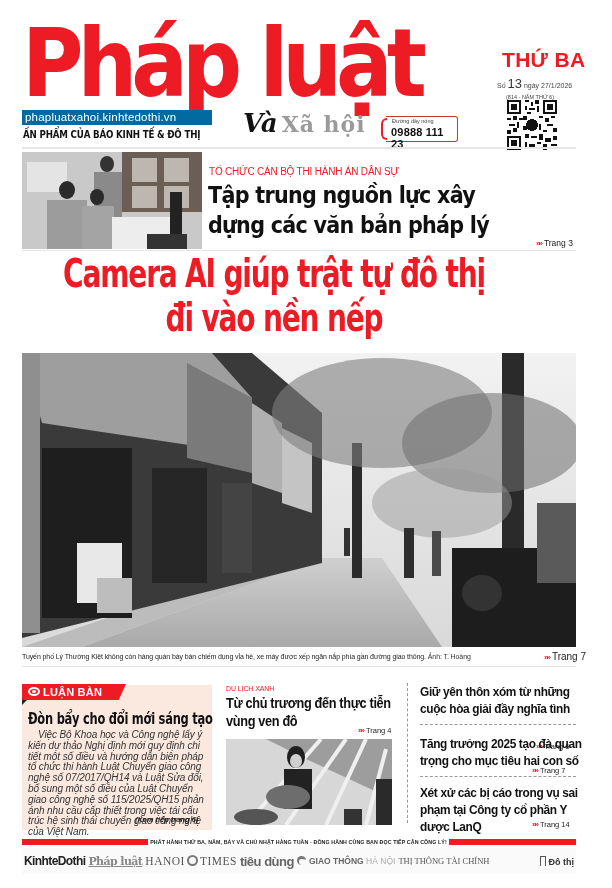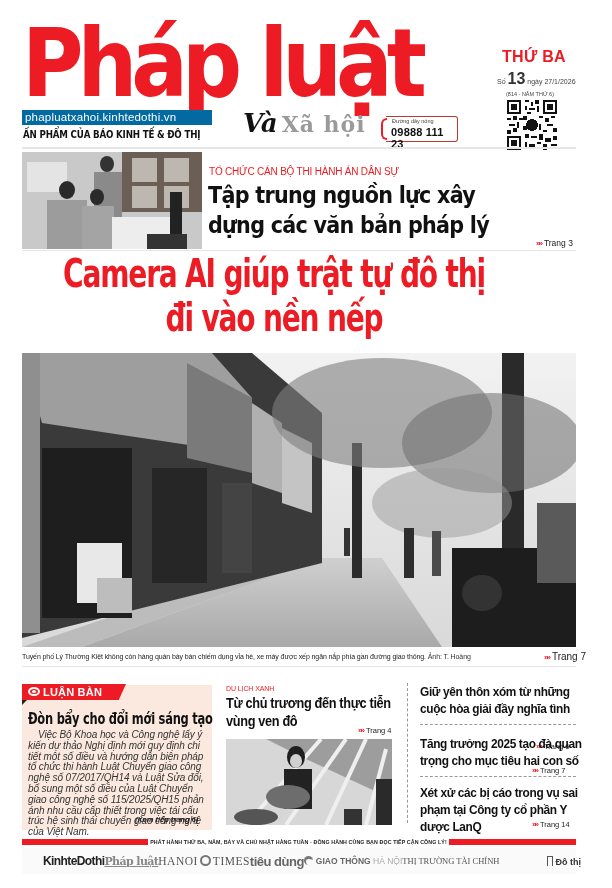--- a/index.html
+++ b/index.html
@@ -36,23 +36,23 @@
     border: 1px solid #c0392b; border-left: none; border-radius: 0 3px 3px 0;
   }
   .hotline .phone-icon {
     position: absolute; left: -5px; top: 1px; width: 6px; height: 22px;
     border: 2px solid #ed1c24; border-right: none; border-radius: 6px 0 0 6px;
   }
   .hotline .hl-label { position: absolute; left: 6px; top: 1px; font-size: 5.5px; color: #444; }
   .hotline .hl-number { position: absolute; left: 5px; top: 9px; font-weight: bold; font-size: 11px; color: #111; letter-spacing: 0.2px; }
 
   .issue-box { position: absolute; left: 497px; top: 48px; width: 100px; }
-  .day { font-weight: bold; font-size: 16px; color: #ed1c24; text-align: left; padding-left: 5px; letter-spacing: 0.3px; }
+  .day { font-weight: bold; font-size: 21px; color: #ed1c24; text-align: left; padding-left: 5px; letter-spacing: 0.3px; }
   .issue-line { font-size: 7px; color: #444; margin-top: 4px; white-space: nowrap; }
-  .issue-line .num { font-size: 16px; color: #333; font-weight: bold; }
+  .issue-line .num { font-size: 13px; color: #333; }
   .issue-sub { font-size: 5.5px; color: #444; margin-top: 3px; padding-left: 9px; }
   .qr { position: absolute; left: 10px; top: 52px; width: 50px; height: 50px; background: #fff; }
   .qr svg { width: 50px; height: 50px; display: block; }
 
   .rule-gray { position: absolute; height: 2px; background: #e6e6e6; }
 
   
   .top-photo {
     position: absolute; left: 22px; top: 152px; width: 180px; height: 97px; overflow: hidden;
     background: linear-gradient(160deg, #d8d8d8 0%, #9a9a9a 30%, #6f6f6f 55%, #cfcfcf 75%, #444 100%);
@@ -125,21 +125,21 @@
   
   .footer-strip { position: absolute; left: 22px; top: 838px; width: 554px; height: 8px; }
   .footer-strip .bar-l { position: absolute; left: 0; top: 1px; width: 126px; height: 6px; background: #ed1c24; }
   .footer-strip .bar-r { position: absolute; right: 0; top: 1px; width: 127px; height: 6px; background: #ed1c24; }
   .footer-strip .slogan {
     position: absolute; left: 128px; top: 0; width: 297px; text-align: center;
     font-weight: bold; font-size: 5.3px; line-height: 8px; color: #222; white-space: nowrap; letter-spacing: 0.1px;
   }
   .partners { position: absolute; left: 22px; top: 848px; width: 554px; height: 26px; display: flex; align-items: center; justify-content: space-between; background: #fafafa; padding: 0 2px; }
   .partner { font-size: 11px; color: #333; white-space: nowrap; }
-  .p-kinhte { font-weight: bold; font-size: 12px; letter-spacing: -0.6px; color: #222; margin-left: 19px; }
+  .p-kinhte { font-weight: bold; font-size: 12px; letter-spacing: -0.6px; color: #222; }
   .p-phapluat { font-family: "DejaVu Serif", serif; font-weight: bold; font-size: 11px; color: #888; text-decoration: underline; letter-spacing: -0.6px; }
   .p-hanoi { font-family: "Liberation Serif", serif; font-size: 11.5px; color: #555; letter-spacing: 0.5px; }
   .p-tieudung { font-weight: bold; font-size: 13px; color: #666; letter-spacing: -0.5px; }
   .p-giaothong { font-size: 8.5px; color: #666; font-weight: bold; }
   .p-giaothong .light { color: #aaa; font-weight: normal; }
   .p-thitruong { font-family: "Liberation Serif", serif; font-size: 8.5px; color: #555; }
   .p-dothi { font-weight: bold; font-size: 9px; color: #333; padding-left: 48px; }
 </style>
 </head>
 <body>
@@ -370,17 +370,17 @@
 <div class="partners">
   <span class="partner p-kinhte">KinhteDothi</span>
   <span class="partner p-phapluat">Pháp luật</span>
   <span class="partner p-hanoi">
     <span>HANOI</span><span style="display:inline-block;width:11px;height:11px;border-radius:50%;border:2px solid #777;margin:0 2px;vertical-align:-1px;"></span><span>TIMES</span>
   </span>
   <span class="partner p-tieudung">tiêu dùng</span>
   <span class="partner p-giaothong">
     <span style="display:inline-block;width:9px;height:9px;border-radius:50%;border-top:3px solid #777;border-left:2px solid #777;margin-right:3px;vertical-align:-1px;"></span><span>GIAO THÔNG</span> <span class="light">HÀ NỘI</span>
   </span>
-  <span class="partner p-thitruong">THỊ TRƯỜNG TÀI CHÍNH</span>
+  <span class="partner p-thitruong">THỊ THÔNG TÀI CHÍNH</span>
   <span class="partner p-dothi">
     <span style="display:inline-block;width:6px;height:10px;border:1px solid #555;border-bottom:none;margin-right:2px;vertical-align:-1px;"></span><span>Đô thị</span>
   </span>
 </div>
 
 </body></html>

